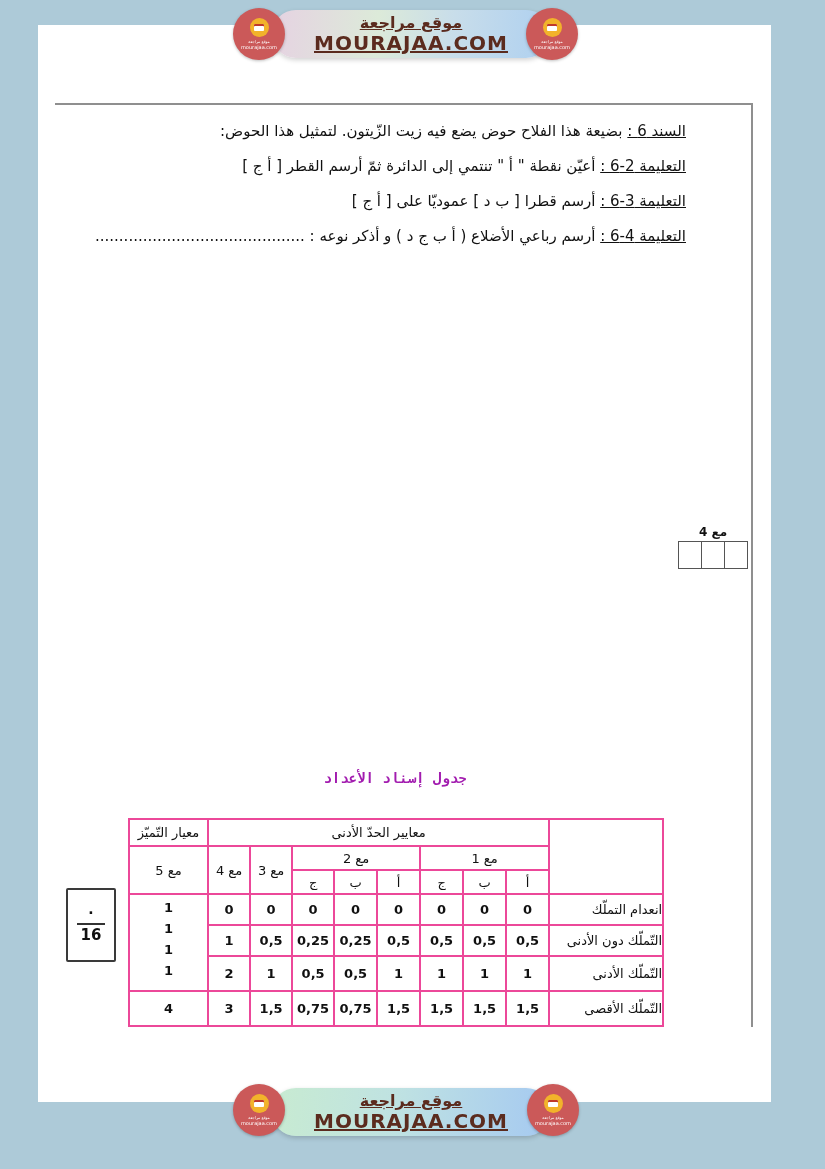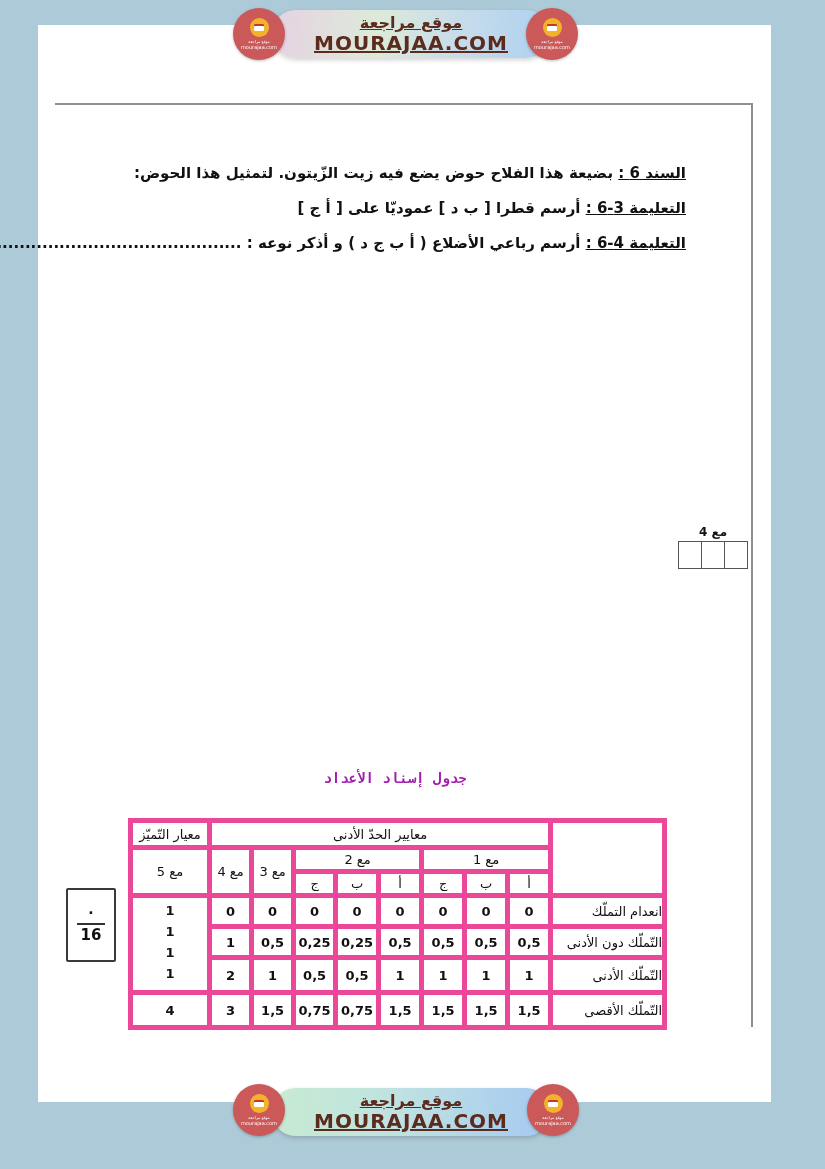--- a/index.html
+++ b/index.html
@@ -29,21 +29,21 @@
   }
   .logo-yellow{width:19px;height:19px;border-radius:50%;background:#f2b32b;display:flex;align-items:center;justify-content:center;margin-bottom:2px;}
   .logo-book{width:10px;height:7px;background:#fff;border-radius:1px;box-shadow:inset 0 2px 0 #c0392b;}
   .logo-line1{font-size:4px;color:#ffffff;line-height:5px;}
   .logo-line2{font-size:5px;color:#ffffff;line-height:6px;}
 
   
   .content{
     position:absolute;top:122px;right:139px;width:600px;
     direction:rtl;text-align:right;color:#111;
-    font-size:15px;font-weight:bold;margin-top:42px;
+    font-size:15px;font-weight:normal;
   }
   .content .line{margin-bottom:16px;line-height:19px;white-space:nowrap;}
   .line-label{text-decoration:underline;}
 
   
   .criteria-strip{position:absolute;left:678px;top:525px;width:70px;direction:rtl;text-align:center;}
   .criteria-strip .strip-label{font-size:12px;font-weight:bold;color:#111;margin-bottom:2px;}
   .strip-table{border-collapse:collapse;margin:0 auto;}
   .strip-table td{width:22px;height:26px;border:1px solid #555;padding:0;}
 
@@ -56,21 +56,21 @@
   }
   .score-num{font-size:14px;line-height:12px;}
   .score-divider{width:28px;border-top:2px solid #333;margin:4px 0 3px 0;}
   .score-den{font-size:15px;line-height:15px;}
 
   
   .table-title{position:absolute;left:128px;top:770px;width:534px;text-align:center;
     font-size:14px;font-weight:bold;color:#a21caf;direction:rtl;font-family:Liberation Mono, monospace;}
   .grading{position:absolute;left:128px;top:818px;border-collapse:collapse;direction:rtl;
     table-layout:fixed;width:534px;color:#111;}
-  .grading td{border:5px solid #ec4899;text-align:center;vertical-align:middle;padding:0;font-size:13px;}
+  .grading td{border:2px solid #ec4899;text-align:center;vertical-align:middle;padding:0;font-size:13px;}
   .grading td.num{font-weight:bold;direction:ltr;}
   .grading td.rowlabel{text-align:right;font-size:13px;white-space:nowrap;}
   .grading td.hdr{font-size:13px;}
   .grading td.stack{white-space:pre-line;vertical-align:top;line-height:21px;padding-top:2px;font-weight:bold;}
   .h1{height:27px;} .h2{height:24px;} .h3{height:24px;}
   .r1{height:31px;} .r2{height:31px;} .r3{height:35px;} .r4{height:35px;}
 </style>
 </head>
 <body>
 
@@ -94,20 +94,24 @@
       <span class="logo-book"></span>
     </span>
   <span class="logo-line1">موقع مراجعة</span>
   <span class="logo-line2">mourajaa.com</span>
 </div>
 
 <div class="content">
   <div class="line">
     <span class="line-label">السند 6 :</span>
     <span>بضيعة هذا الفلاح حوض يضع فيه زيت الزّيتون. لتمثيل هذا الحوض:</span>
+  </div>
+  <div class="line">
+    <span class="line-label">التعليمة 2-6 :</span>
+    <span>أعيّن نقطة " أ " تنتمي إلى الدائرة ثمّ أرسم القطر [ أ ج ]</span>
   </div>
   <div class="line">
     <span class="line-label">التعليمة 3-6 :</span>
     <span>أرسم قطرا [ ب د ] عموديّا على [ أ ج ]</span>
   </div>
   <div class="line">
     <span class="line-label">التعليمة 4-6 :</span>
     <span>أرسم رباعي الأضلاع ( أ ب ج د ) و أذكر نوعه : ............................................</span>
   </div>
 </div>

